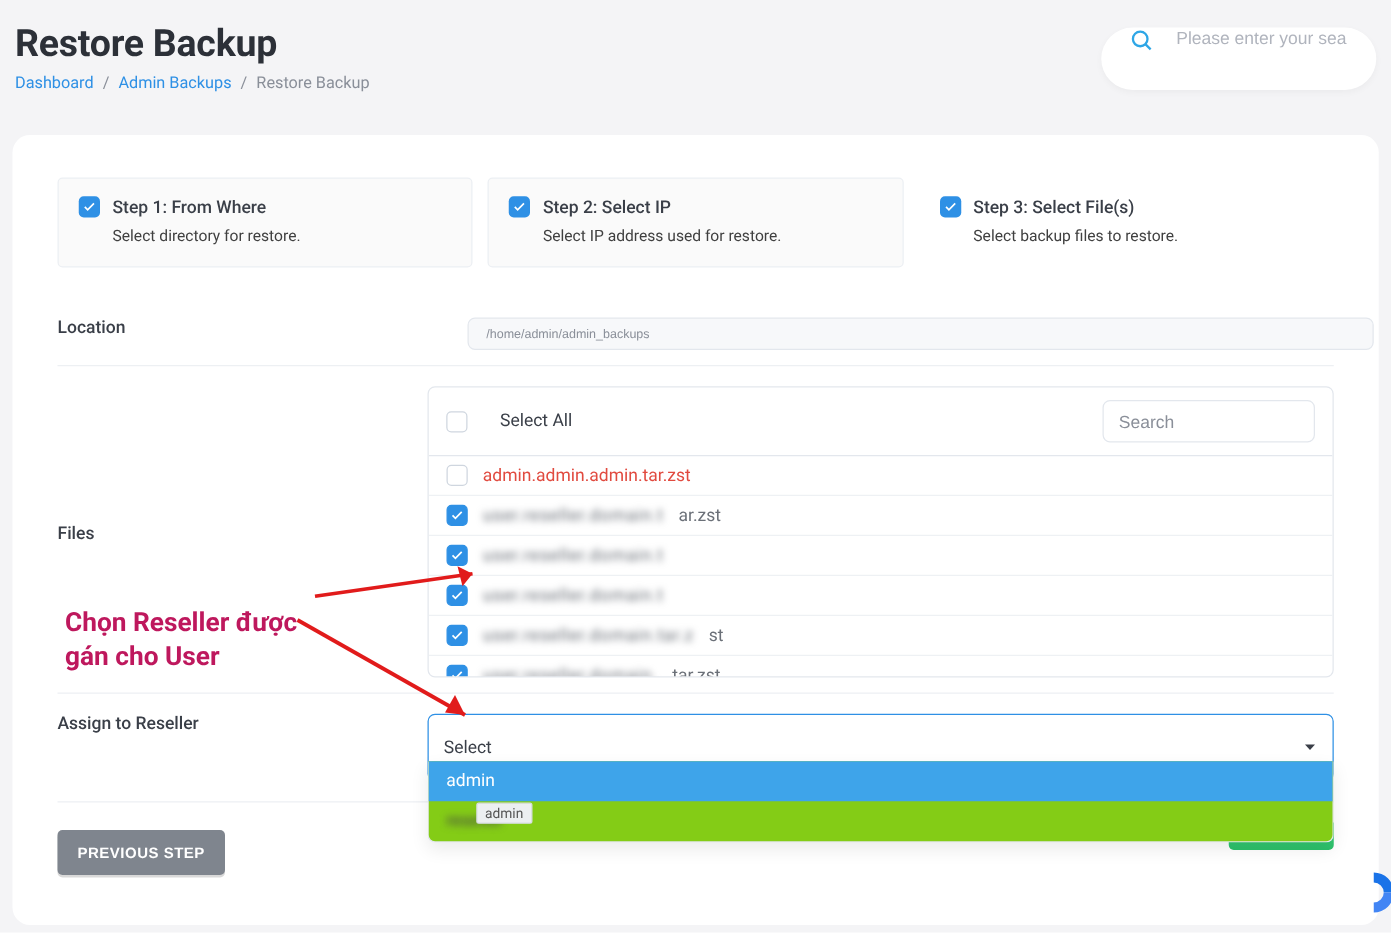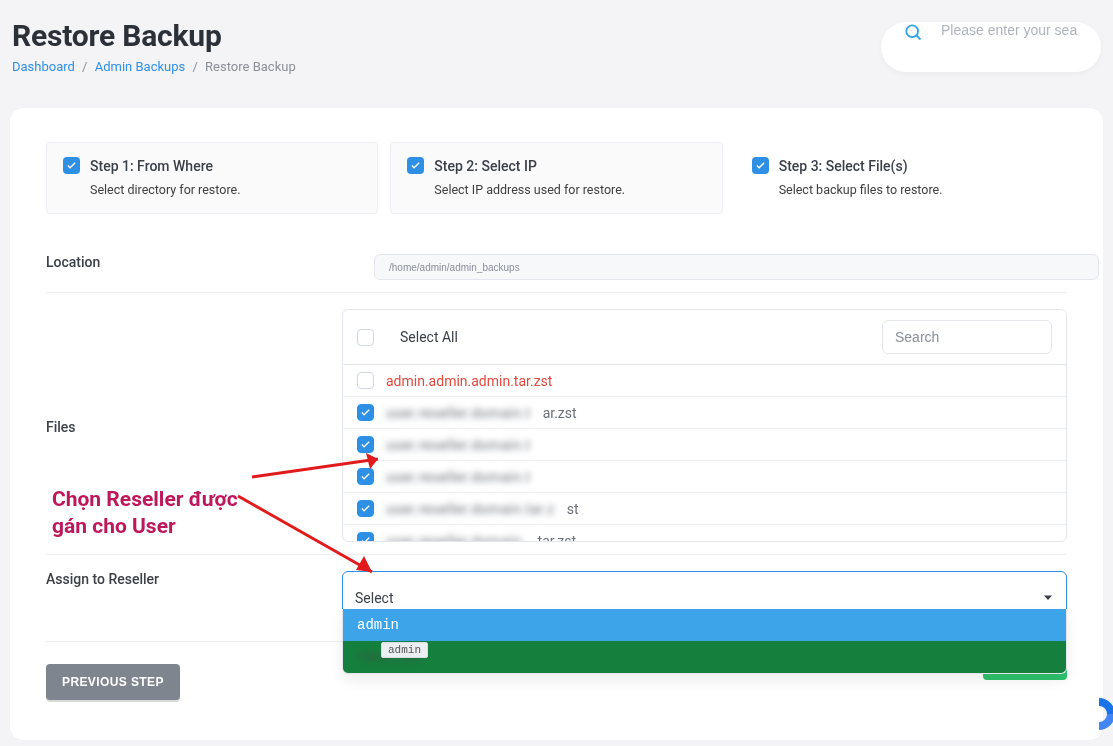--- a/index.html
+++ b/index.html
@@ -196,27 +196,26 @@
   }
   .assign-select .sel-text { font-size: 14px; color:#3a3f48; }
   .assign-select .caret {
     position: absolute; right: 12px; top: 50%; transform: translateY(-50%);
   }
   .assign-dropdown {
     position: absolute;
     left: 296px;
     right: 0;
     top: 54px;
-    background:#15803d;
+    background:#84cc16;
     border: 1px solid #e3e7ed;
     border-top: none;
     border-radius: 0 0 6px 6px;
     box-shadow: 0 6px 14px rgba(0,0,0,0.08);
     z-index: 30;
-    font-family: Liberation Mono, monospace;
   }
   .assign-dropdown .opt {
     padding: 8px 14px;
     font-size: 14px;
     color:#3a3f48;
     cursor: pointer;
   }
   .assign-dropdown .opt.hover {
     background: #3ea4ea;
     color: #fff;

